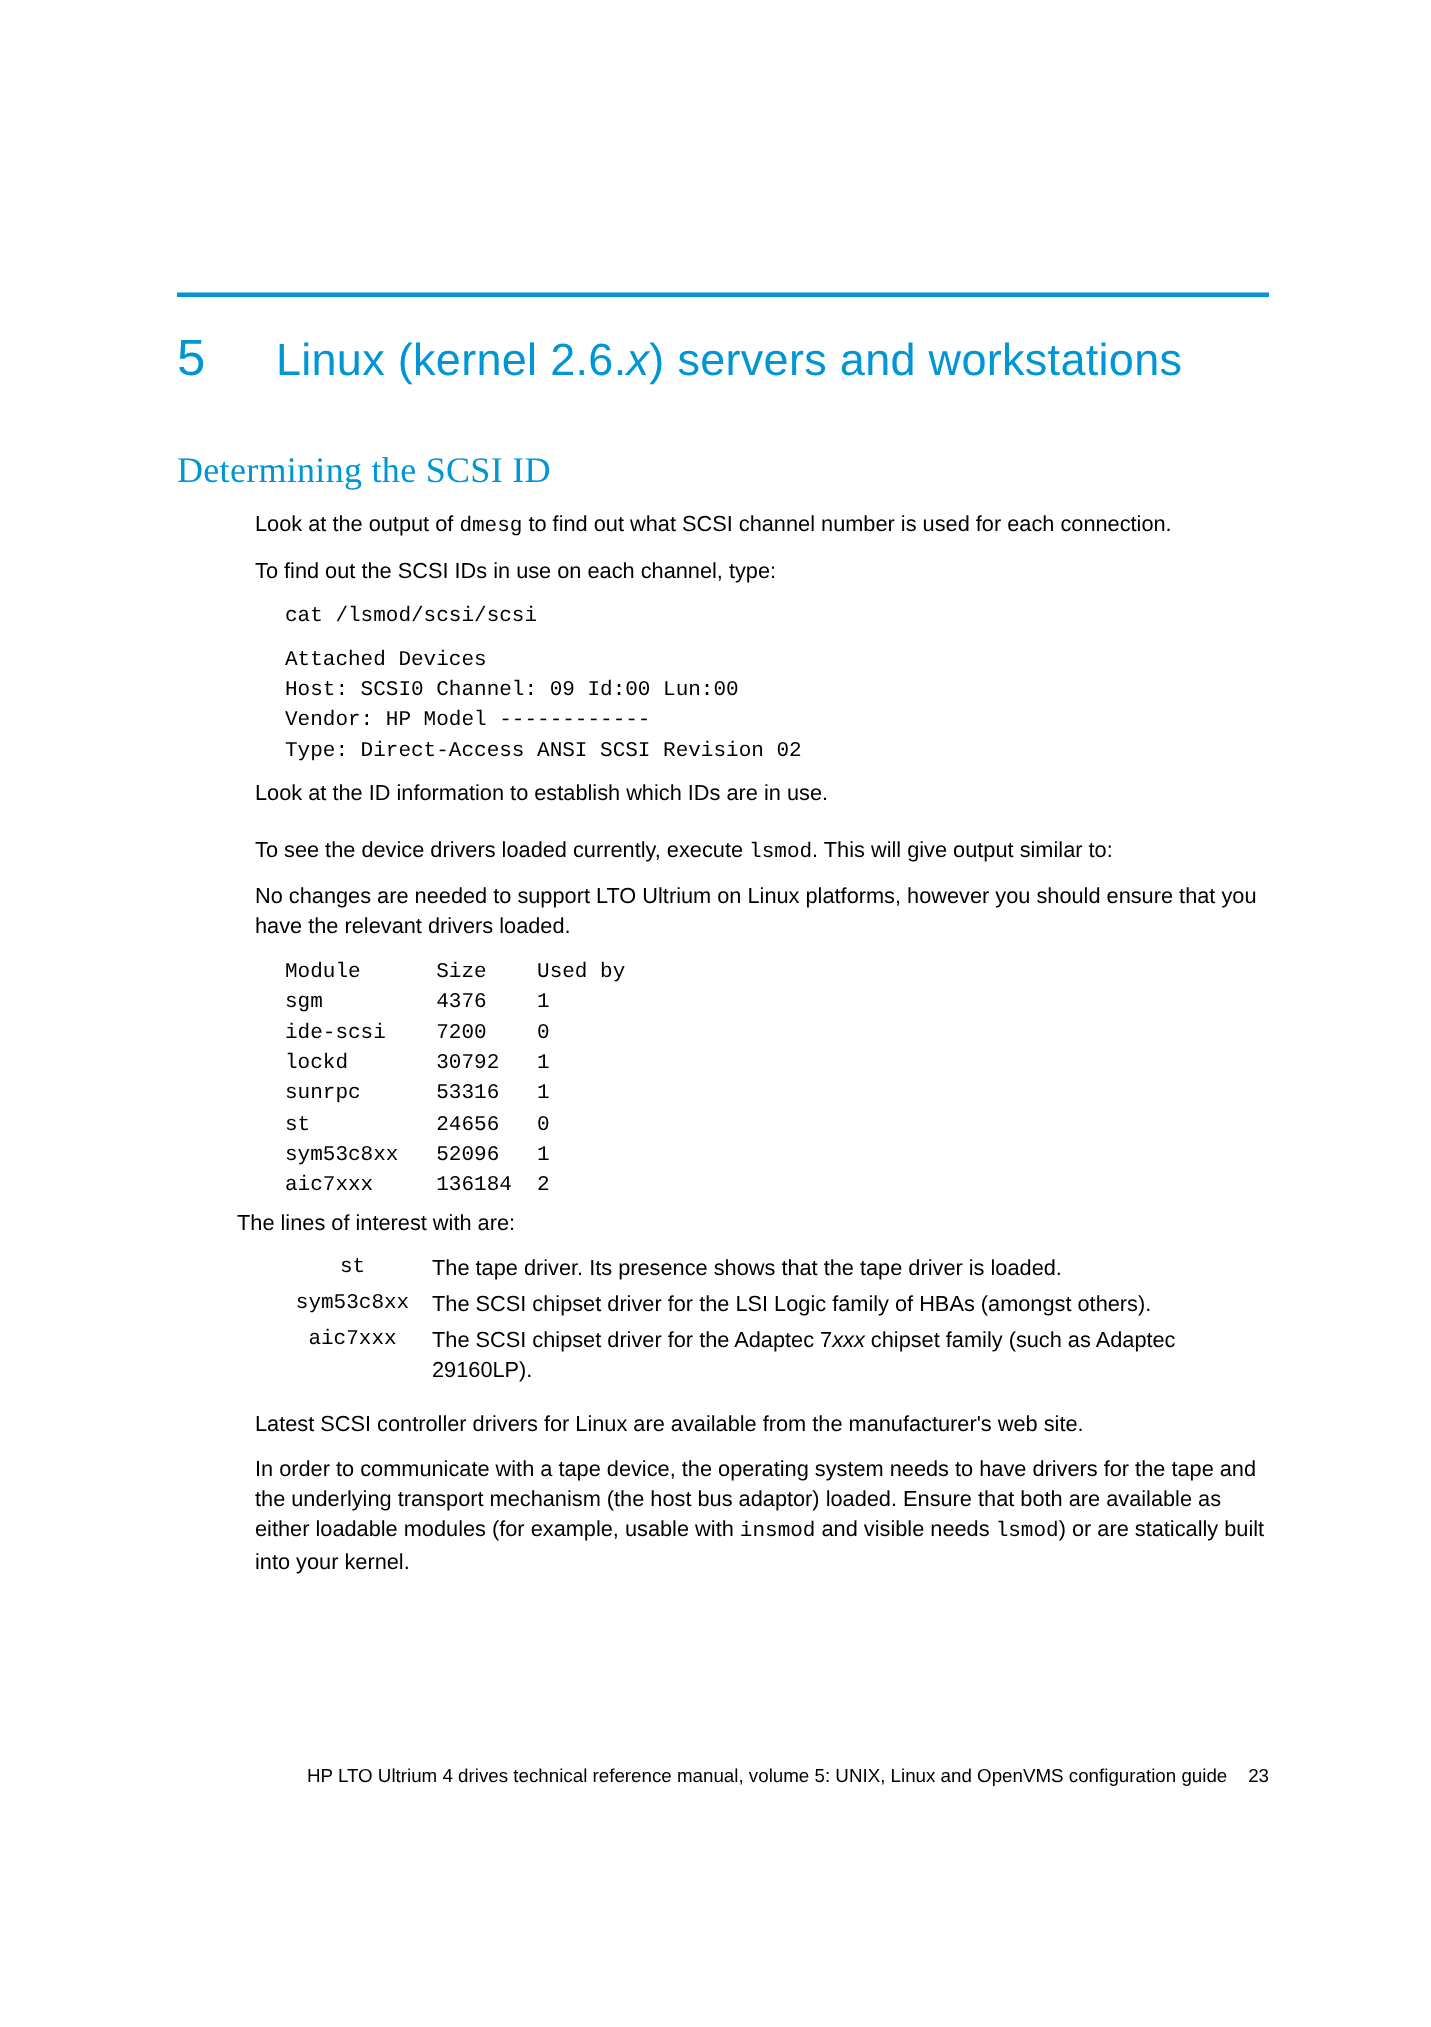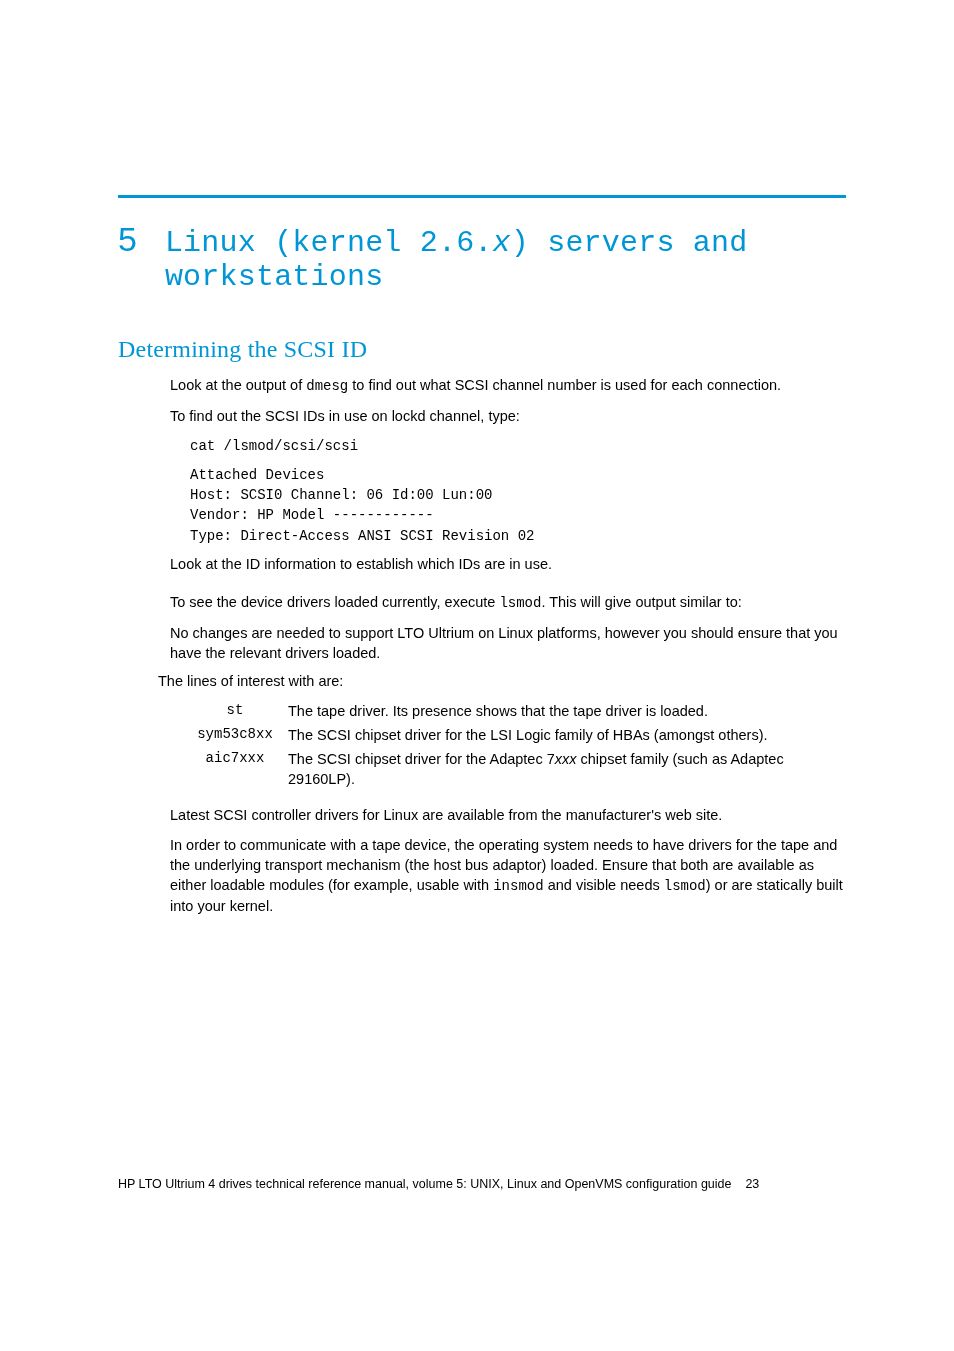--- a/index.html
+++ b/index.html
@@ -28,22 +28,23 @@
     margin-bottom: 42px;
   }
   .chapter-num {
     font-size: 34px;
     font-weight: 400;
     font-family: "Futura", "Century Gothic", Arial, sans-serif;
   }
   .chapter-title {
     font-size: 30px;
     font-weight: 400;
-    font-family: Liberation Mono, monospace;
+    font-family: Liberation Sans, sans-serif;
     letter-spacing: 0.2px;
+    margin-left: 19px;
   }
   .chapter-title .ital { font-style: italic; }
   h2.section {
     color: #0096d6;
     font-size: 24px;
     font-weight: 400;
     font-family: Liberation Serif, serif;
     margin: 0 0 12px 0;
     letter-spacing: 0.2px;
   }
@@ -79,21 +80,21 @@
     text-align: center;
     width: 90px;
   }
   .ital { font-style: italic; }
   .footer {
     position: absolute;
     bottom: 160px;
     left: 118px;
     right: 108px;
     font-size: 12.5px;
-    text-align: left;
+    text-align: right;
     color: #000;
   }
   .sec-block { margin-bottom: 18px; }
 </style>
 </head>
 <body>
 
 <div class="page">
 
   <div class="rule"></div>
@@ -104,38 +105,46 @@
       <span>Linux (kernel 2.6.</span><span class="ital">x</span><span>) servers and workstations</span>
     </span>
   </div>
 
   <div class="sec-block">
     <h2 class="section">Determining the SCSI ID</h2>
     <div class="body">
       <p>
         <span>Look at the output of </span><code>dmesg</code><span> to find out what SCSI channel number is used for each connection.</span>
       </p>
-      <p>To find out the SCSI IDs in use on lockd channel, type:</p>
+      <p>To find out the SCSI IDs in use on each channel, type:</p>
       <pre>cat /lsmod/scsi/scsi</pre>
     </div>
     <div class="body">
       <pre>Attached Devices
-Host: SCSI0 Channel: 06 Id:00 Lun:00
+Host: SCSI0 Channel: 09 Id:00 Lun:00
 Vendor: HP Model ------------
 Type: Direct-Access ANSI SCSI Revision 02</pre>
       <p>Look at the ID information to establish which IDs are in use.</p>
     </div>
   </div>
 
   <div class="sec-block">
     <div class="body">
       <p>
         <span>To see the device drivers loaded currently, execute </span><code>lsmod</code><span>. This will give output similar to:</span>
       </p>
       <p>No changes are needed to support LTO Ultrium on Linux platforms, however you should ensure that you have the relevant drivers loaded.</p>
+      <pre>Module      Size    Used by
+sgm         4376    1
+ide-scsi    7200    0
+lockd       30792   1
+sunrpc      53316   1
+st          24656   0
+sym53c8xx   52096   1
+aic7xxx     136184  2</pre>
     </div>
     <p style="font-size:14.5px; margin:0 0 10px 40px;">The lines of interest with are:</p>
     <div class="body">
       <table class="drv">
         <tbody>
             <tr>
           <td class="label">st</td>
           <td>
             <span>The tape driver. Its presence shows that the tape driver is loaded.</span>
           </td>

